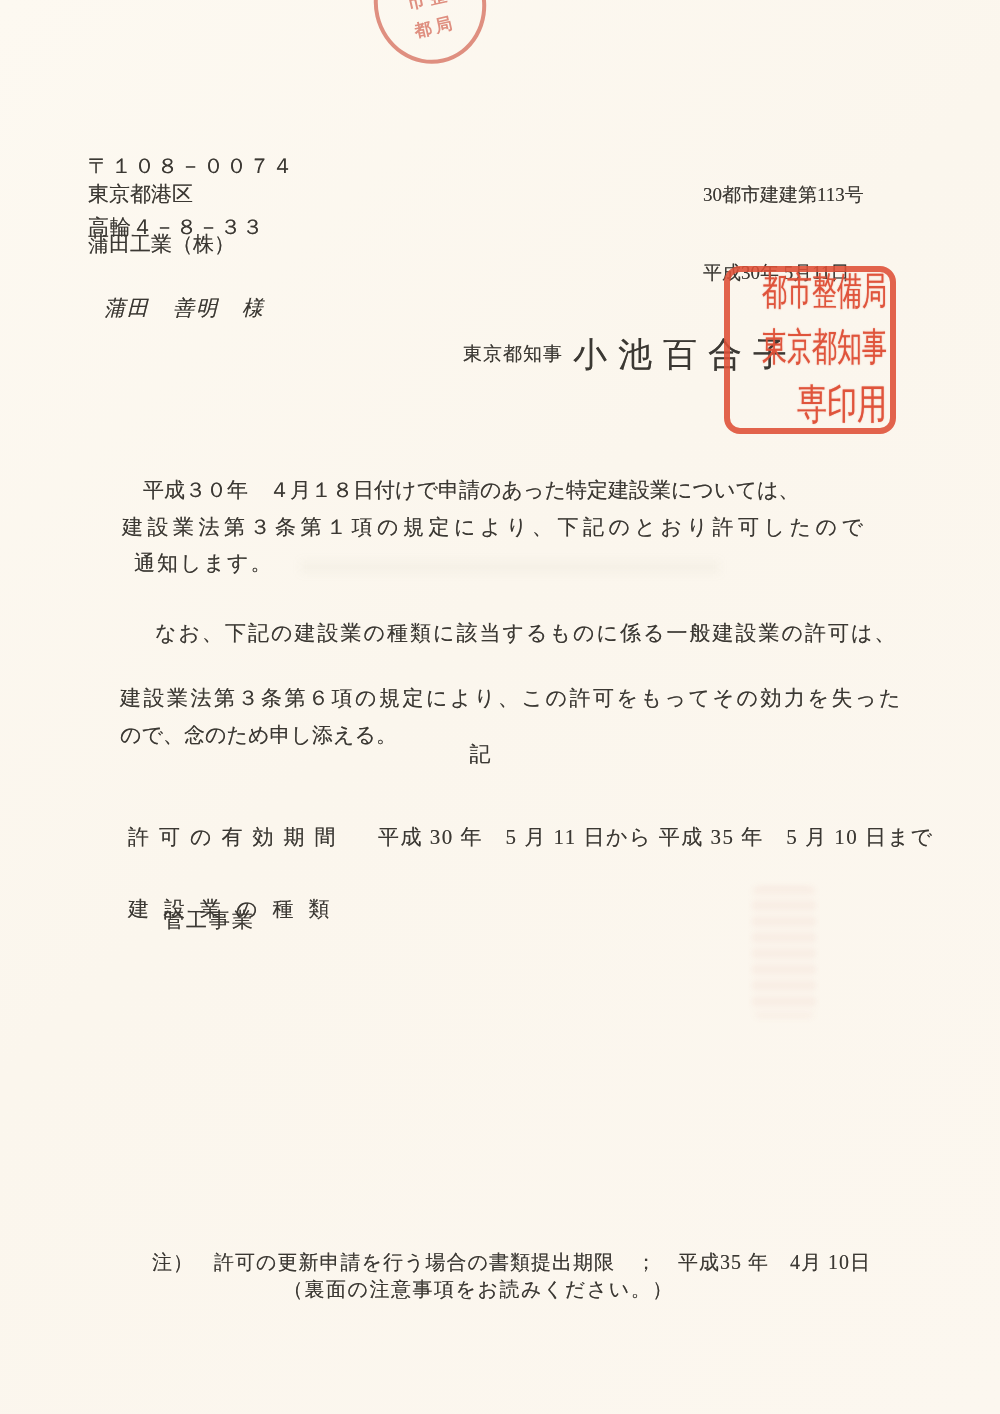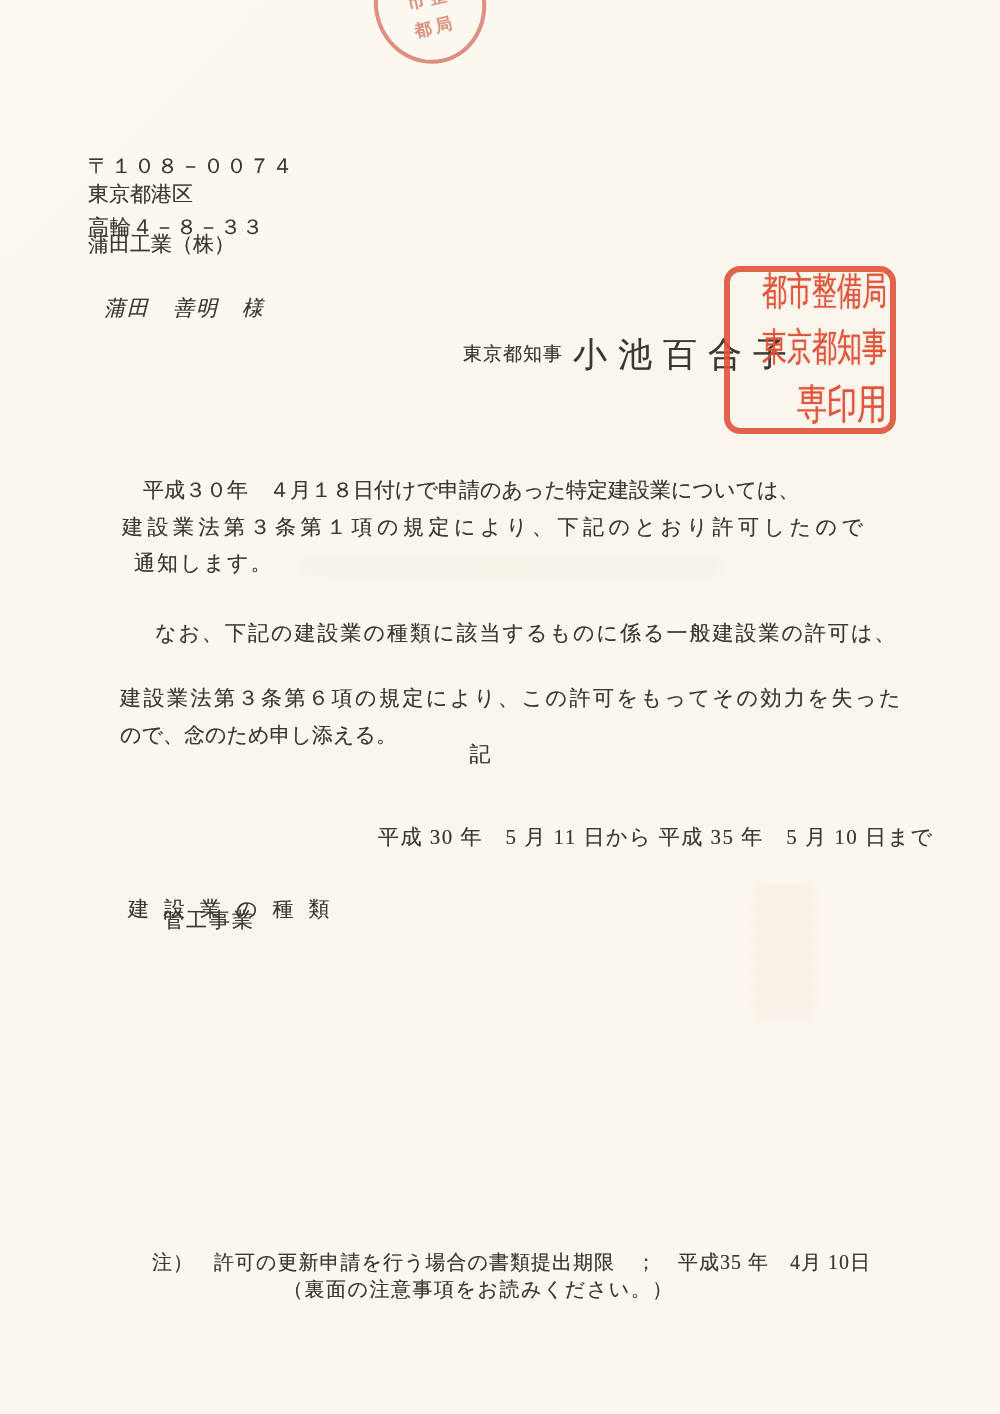--- a/index.html
+++ b/index.html
@@ -102,20 +102,24 @@
 </head>
 <body>
 
 <div class="page">
 
   <div class="abs seal-top">
     <div class="st-row st-row-1">市整</div>
     <div class="st-row st-row-2">都局</div>
   </div>
 
+  <div class="abs txt ref-block">
+    <div>30都市建建第113号</div>
+    <div>平成30年 5月11日</div>
+  </div>
 
   <div class="abs txt postal">〒１０８－００７４</div>
   <div class="abs txt addr1">東京都港区</div>
   <div class="abs txt addr2">高輪４－８－３３</div>
   <div class="abs txt company">蒲田工業（株）</div>
   <div class="abs txt person">蒲田　善明　様</div>
 
   <div class="abs txt issuer-title">東京都知事</div>
   <div class="abs txt issuer-name">小池百合子</div>
 
@@ -140,20 +144,21 @@
 
   <div class="abs para para2">
     <div class="txt ls2">　なお、下記の建設業の種類に該当するものに係る一般建設業の許可は、</div>
     <div class="txt ls25">建設業法第３条第６項の規定により、この許可をもってその効力を失った</div>
     <div class="txt">ので、念のため申し添える。</div>
   </div>
 
   <div class="abs txt record-heading">記</div>
 
   <div class="abs detail-row row2">
+    <span class="detail-label txt lbl-ls10">許可の有効期間</span>
     <span class="detail-value txt">平成 30 年　5 月 11 日から 平成 35 年　5 月 10 日まで</span>
   </div>
   <div class="abs detail-row row3">
     <span class="detail-label txt lbl-ls15">建設業の種類</span>
     <span class="detail-value txt"></span>
   </div>
 
   <div class="abs txt license-type">管工事業</div>
 
   <div class="abs bleed"></div>

